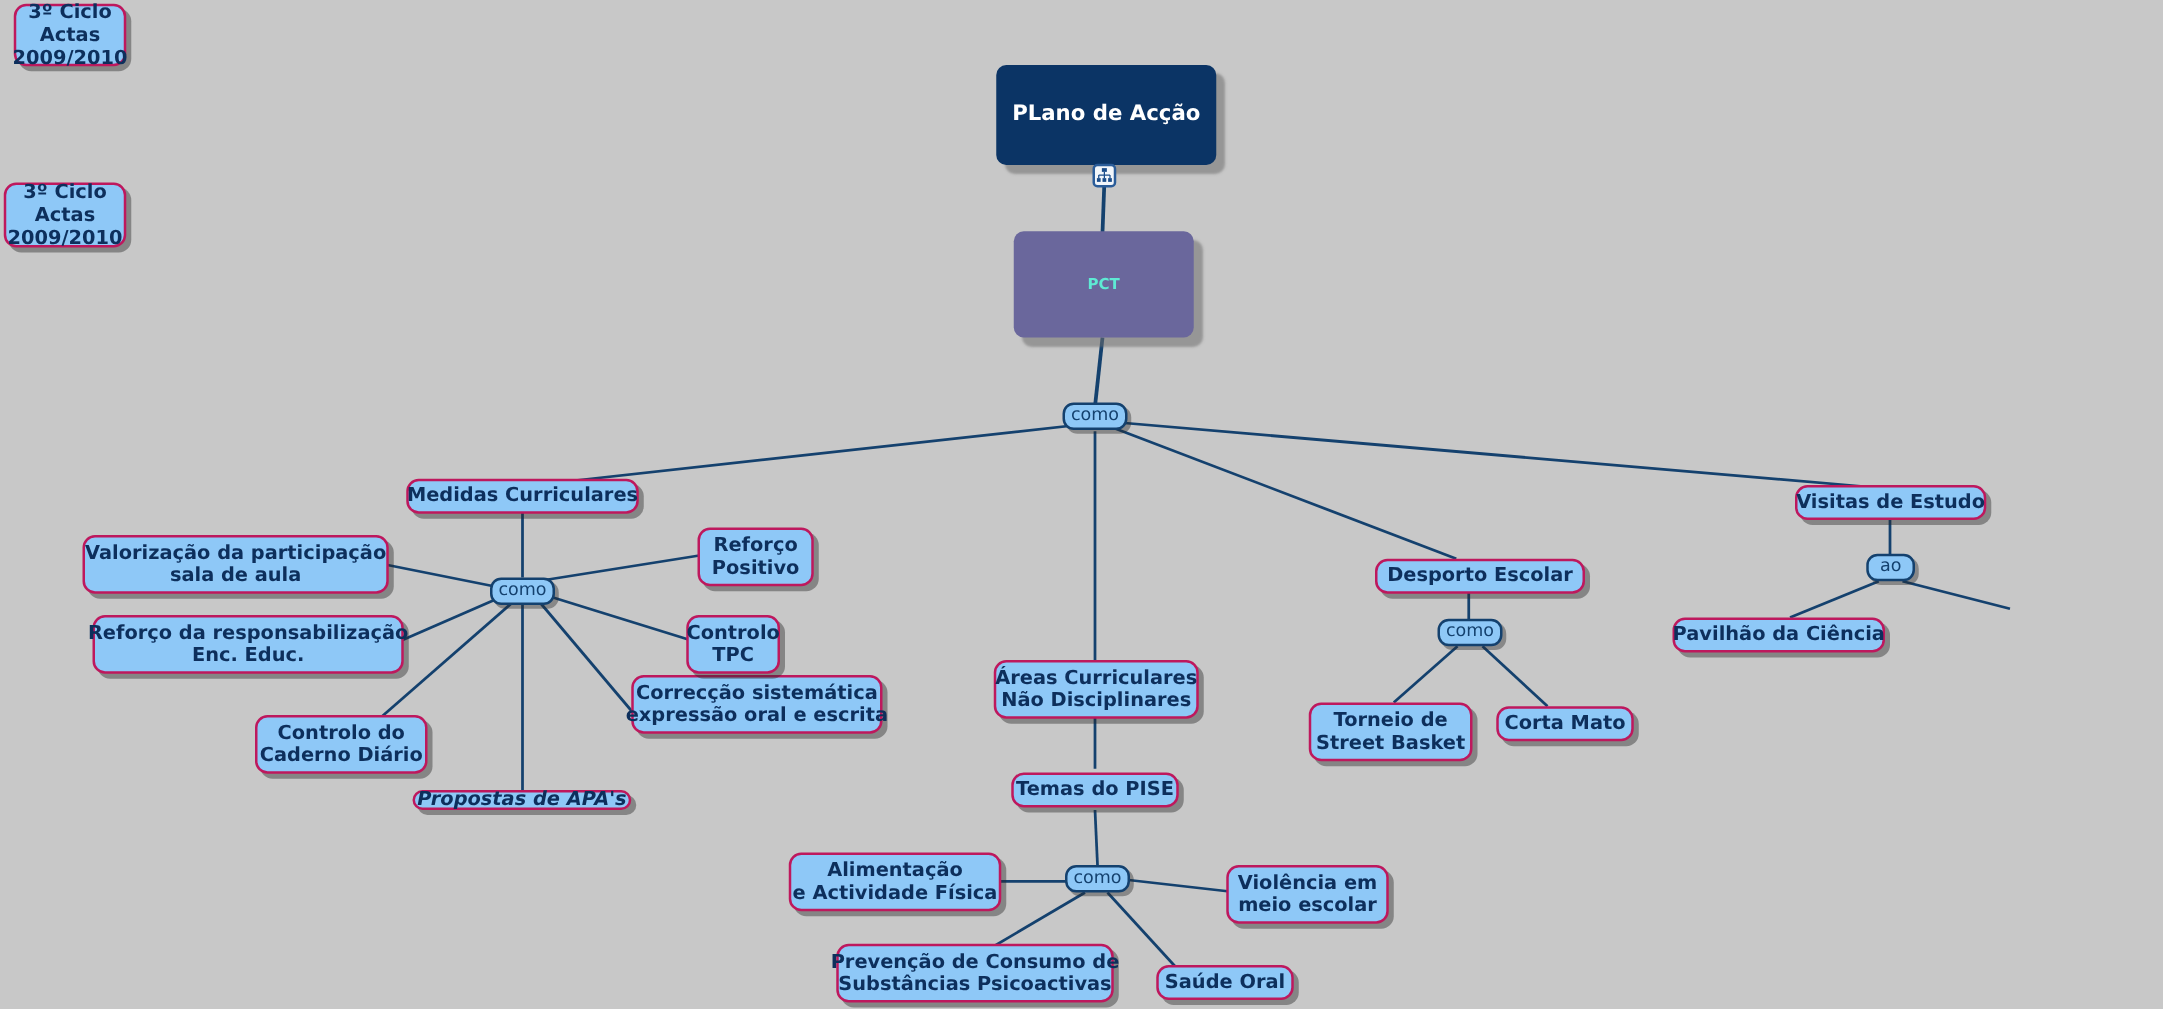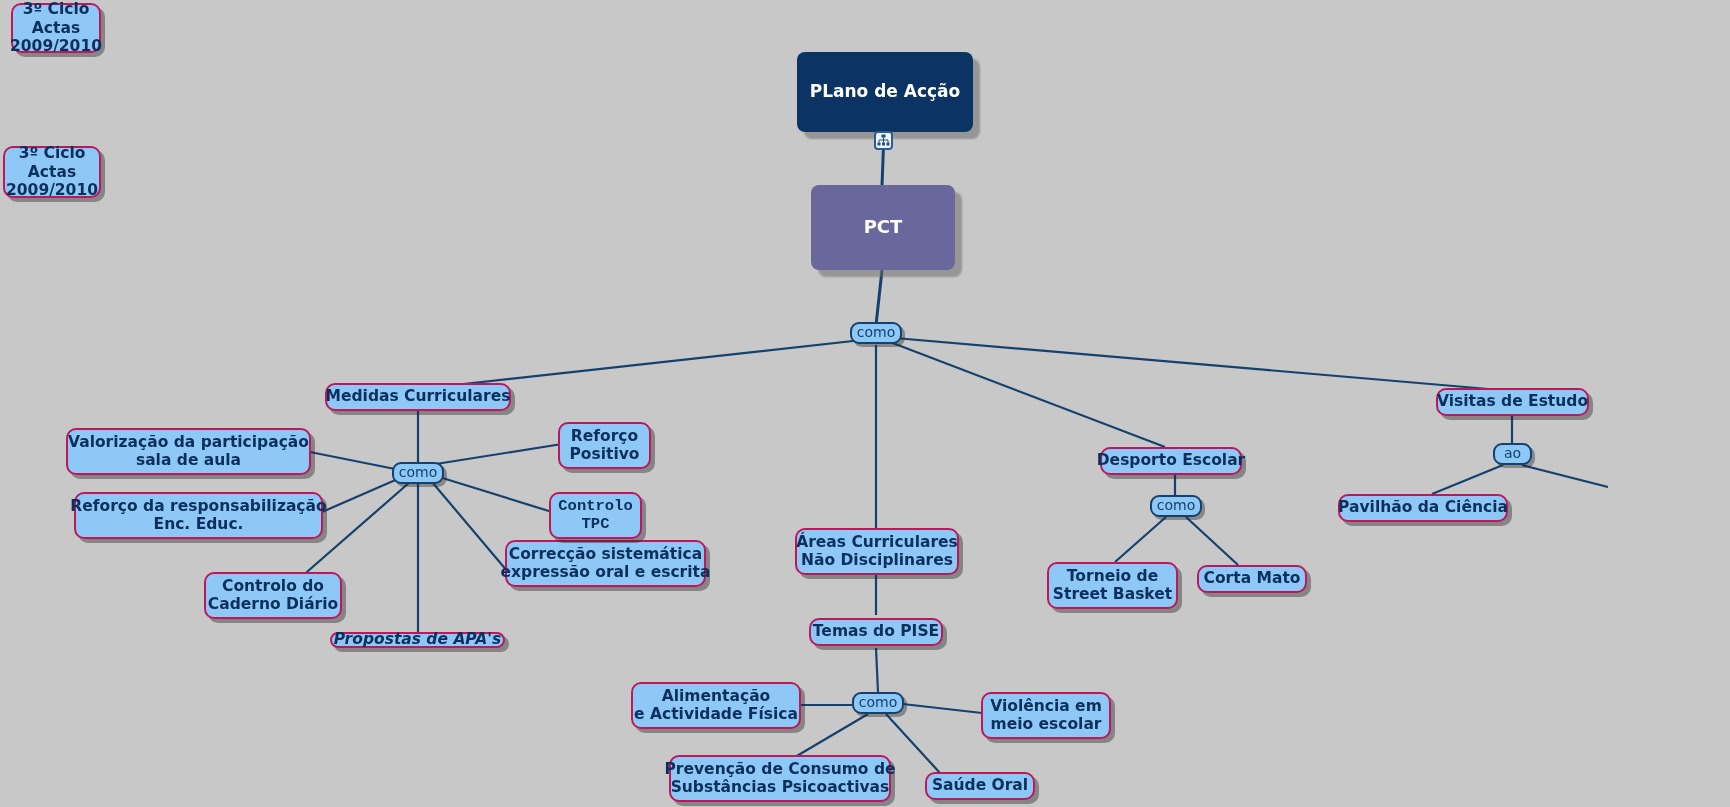--- a/index.html
+++ b/index.html
@@ -58,23 +58,23 @@
     color: #ffffff;
     font-weight: bold;
     font-size: 17px;
     box-shadow: 7px 7px 2px rgba(110,110,110,0.55);
   }
   
   .major {
     background: #6a679c;
     border: none;
     border-radius: 8px;
-    color: #ffffff;
+    color: #5eead4;
     font-weight: bold;
-    font-size: 18px;
+    font-size: 12px;
     box-shadow: 7px 7px 2px rgba(110,110,110,0.55);
   }
   
   .rel {
     background: #8ec8f7;
     border: 2px solid #14416e;
     border-radius: 9px;
     color: #14416e;
     font-weight: normal;
     font-size: 14px;
@@ -184,21 +184,21 @@
 Enc. Educ.</div>
 
   <div class="node topic" style="left:204px; top:572px; width:138px; height:47px;">Controlo do
 Caderno Diário</div>
 
   <div class="node topic" style="left:330px; top:632px; width:175px; height:16px;font-style:italic;">Propostas de APA's</div>
 
   <div class="node topic" style="left:505px; top:540px; width:201px; height:47px;">Correcção sistemática
 expressão oral e escrita</div>
 
-  <div class="node topic" style="left:549px; top:492px; width:93px; height:47px;font-family:Liberation Mono, monospace;">Controlo
+  <div class="node topic" style="left:549px; top:492px; width:75px; height:47px;">Controlo
 TPC</div>
 
   <div class="node topic" style="left:558px; top:422px; width:93px; height:47px;">Reforço
 Positivo</div>
 
   <div class="node topic" style="left:795px; top:528px; width:164px; height:47px;">Áreas Curriculares
 Não Disciplinares</div>
 
   <div class="node topic" style="left:809px; top:618px; width:134px; height:28px;">Temas do PISE</div>
 
@@ -208,21 +208,21 @@
 e Actividade Física</div>
 
   <div class="node topic" style="left:669px; top:755px; width:222px; height:47px;">Prevenção de Consumo de
 Substâncias Psicoactivas</div>
 
   <div class="node topic" style="left:925px; top:772px; width:110px; height:28px;">Saúde Oral</div>
 
   <div class="node topic" style="left:981px; top:692px; width:130px; height:47px;">Violência em
 meio escolar</div>
 
-  <div class="node topic" style="left:1100px; top:447px; width:142px; height:28px;">Desporto Escolar</div>
+  <div class="node topic" style="left:1100px; top:447px; width:168px; height:28px;">Desporto Escolar</div>
 
   <div class="node rel" style="left:1150px; top:495px; width:52px; height:22px;">como</div>
 
   <div class="node topic" style="left:1047px; top:562px; width:131px; height:47px;">Torneio de
 Street Basket</div>
 
   <div class="node topic" style="left:1197px; top:565px; width:110px; height:28px;">Corta Mato</div>
 
   <div class="node topic" style="left:1436px; top:388px; width:153px; height:28px;">Visitas de Estudo</div>
 

